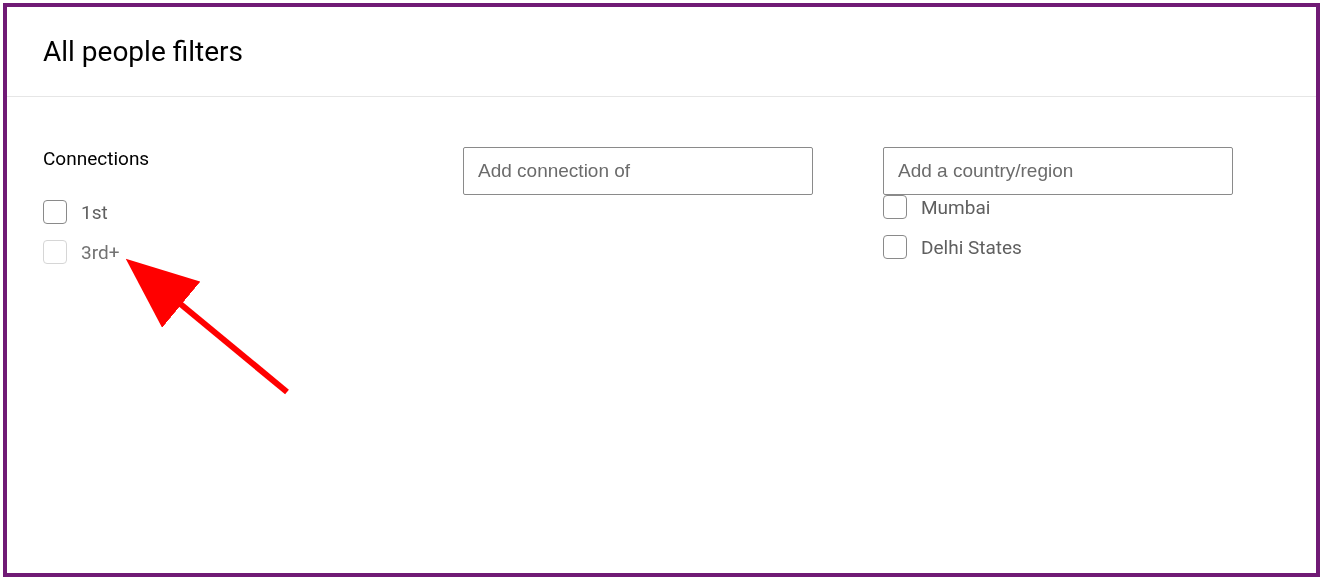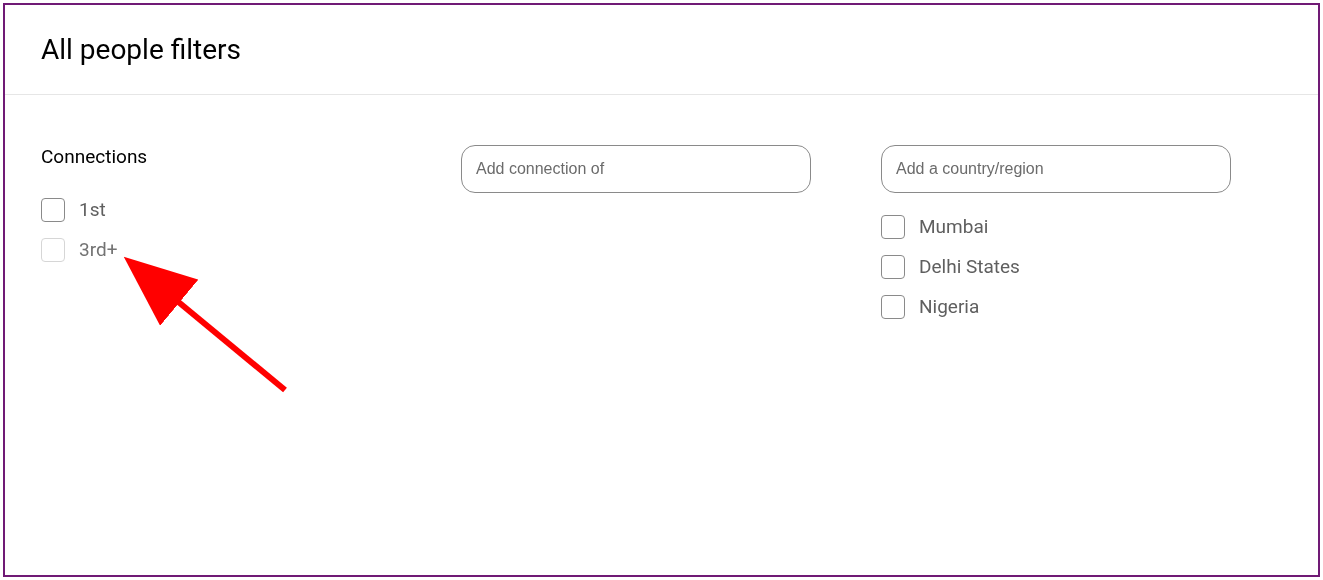--- a/index.html
+++ b/index.html
@@ -13,21 +13,21 @@
       width: 1323px;
       height: 580px;
       position: relative;
     }
     .frame {
       position: absolute;
       top: 3px;
       left: 3px;
       right: 3px;
       bottom: 3px;
-      border: 2px solid #701a75;
+      border: 4px solid #701a75;
       background: #fff;
     }
     .header {
       padding: 28px 0 28px 36px;
       border-bottom: 1px solid #e6e6e6;
     }
     .title {
       font-size: 28px;
       font-weight: 400;
       color: #000;
@@ -44,21 +44,21 @@
     .col-connections-of { width: 420px; }
     .col-locations { width: 400px; }
     .section-label {
       font-size: 19px;
       color: #000000;
       font-weight: 400;
       margin-bottom: 30px;
     }
     .chk-row {
       display: flex;
-      align-items: flex-start;
+      align-items: center;
       gap: 14px;
       margin-bottom: 16px;
     }
     .chk {
       width: 24px;
       height: 24px;
       border: 1.5px solid #8a8a8a;
       border-radius: 4px;
       background: #fff;
       cursor: pointer;
@@ -72,32 +72,31 @@
       font-size: 19px;
       color: #5f5f5f;
     }
     .chk-label.disabled {
       color: #737373;
     }
     .text-input {
       width: 350px;
       height: 48px;
       border: 1.5px solid #8a8a8a;
-      border-radius: 14px;
+      border-radius: 2px;
       padding: 0 14px;
-      font-size: 16px;
+      font-size: 19px;
       color: #5f5f5f;
       background: #fff;
       outline: none;
     }
     .text-input::placeholder {
       color: #6b6b6b;
     }
     .loc-input-wrap {
-      margin-bottom: 22px;
     }
     .annotation-arrow {
       position: absolute;
       pointer-events: none;
     }
   </style>
 </head>
 <body>
 
 <div class="frame">
@@ -133,24 +132,20 @@
       </div>
 
       <div class="chk-row">
         <div class="chk"></div>
         <span class="chk-label">Mumbai</span>
       </div>
       <div class="chk-row">
         <div class="chk"></div>
         <span class="chk-label">Delhi States</span>
       </div>
-      <div class="chk-row">
-        <div class="chk"></div>
-        <span class="chk-label">Nigeria</span>
-      </div>
     </div>
 
   </div>
 
   <svg class="annotation-arrow" width="1323" height="580" style="top:0;left:0;">
     <defs>
       <marker id="arrowhead" markerWidth="12" markerHeight="10" refX="2" refY="5" orient="auto">
         <polygon points="0 0, 12 5, 0 10" fill="#ff0000"></polygon>
       </marker>
     </defs>

